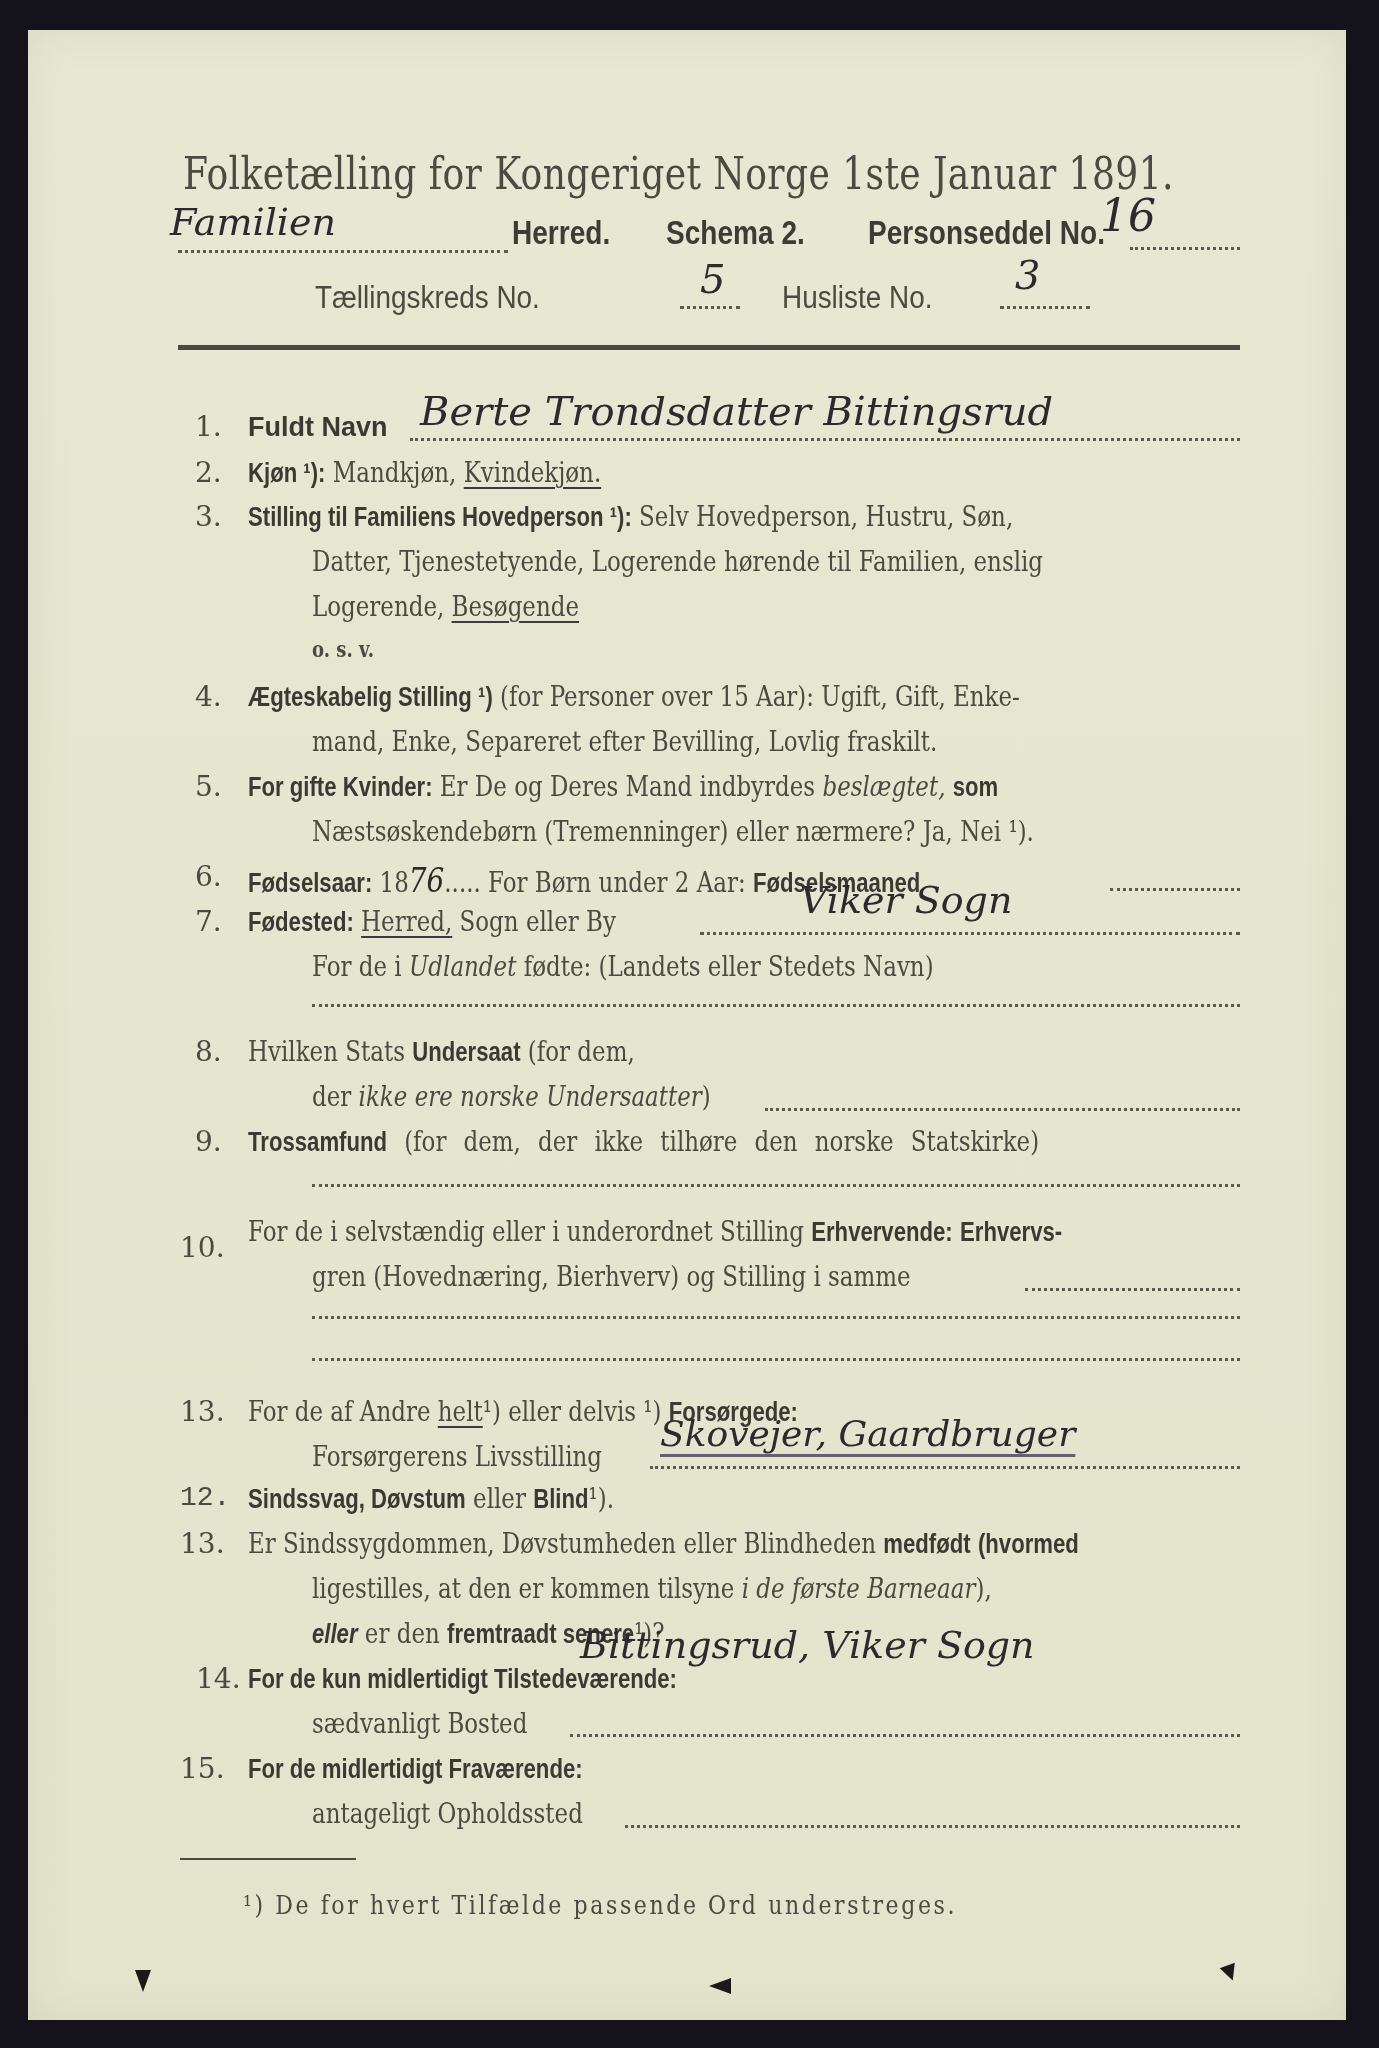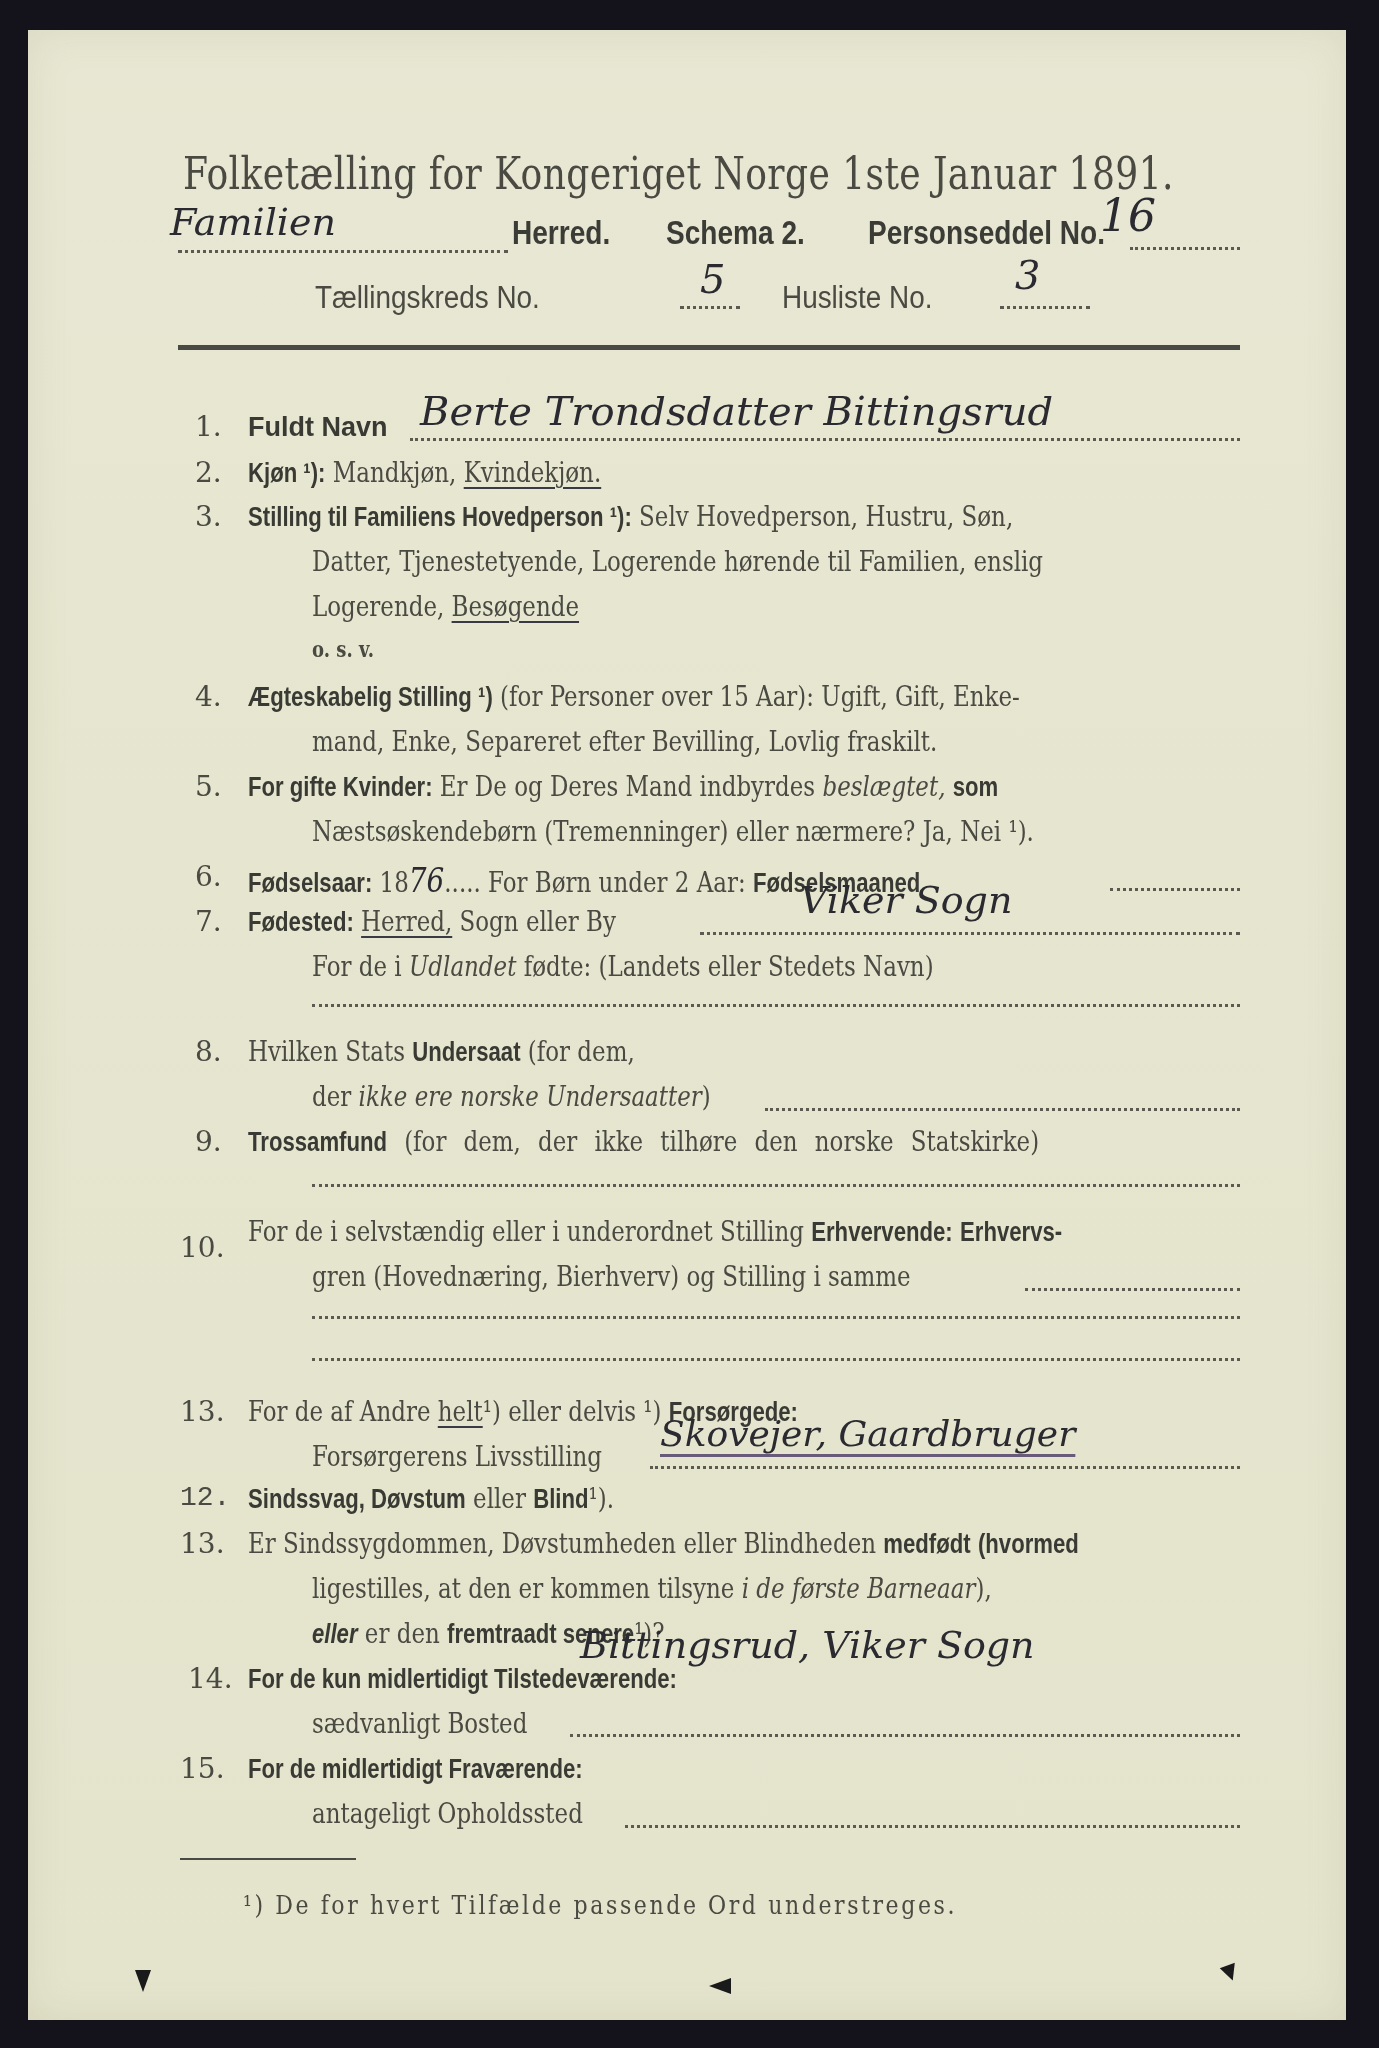--- a/index.html
+++ b/index.html
@@ -114,21 +114,21 @@
 <div class="dots" style="left:650px;top:1466px;width:590px;"></div>
 
 <div class="abs num" style="left:180px;top:1482px;font-family:Liberation Mono, monospace;">12.</div>
 <div class="abs line" style="left:248px;top:1482px;"><span class="b">Sindssvag, Døvstum</span> <span>eller</span> <span class="b">Blind</span><span>¹).</span></div>
 
 <div class="abs num" style="left:180px;top:1527px;">13.</div>
 <div class="abs line" style="left:248px;top:1527px;"><span>Er Sindssygdommen, Døvstumheden eller Blindheden</span> <span class="b">medfødt</span> <span class="b">(hvormed</span></div>
 <div class="abs line" style="left:312px;top:1572px;"><span>ligestilles, at den er kommen tilsyne</span> <span class="i">i de første Barneaar</span><span>),</span></div>
 <div class="abs line" style="left:312px;top:1617px;"><span class="i b">eller</span> <span>er den</span> <span class="b">fremtraadt senere</span><span>¹)?</span></div>
 
-<div class="abs num" style="left:188px;top:1662px;">14.</div>
+<div class="abs num" style="left:196px;top:1662px;">14.</div>
 <div class="abs line" style="left:248px;top:1662px;"><span class="b">For de kun midlertidigt Tilstedeværende:</span></div>
 <div class="abs line" style="left:312px;top:1707px;">sædvanligt Bosted</div>
 <div class="abs hand" style="left:580px;top:1623px;font-size:38px;">Bittingsrud, Viker Sogn</div>
 <div class="dots" style="left:570px;top:1734px;width:670px;"></div>
 
 <div class="abs num" style="left:180px;top:1752px;">15.</div>
 <div class="abs line" style="left:248px;top:1752px;"><span class="b">For de midlertidigt Fraværende:</span></div>
 <div class="abs line" style="left:312px;top:1797px;">antageligt Opholdssted</div>
 <div class="dots" style="left:625px;top:1825px;width:615px;"></div>
 

